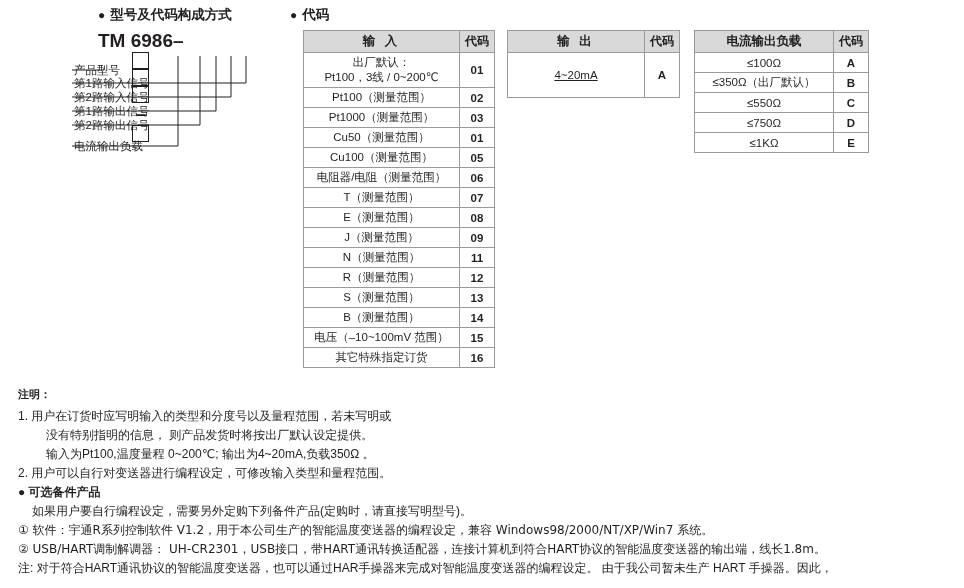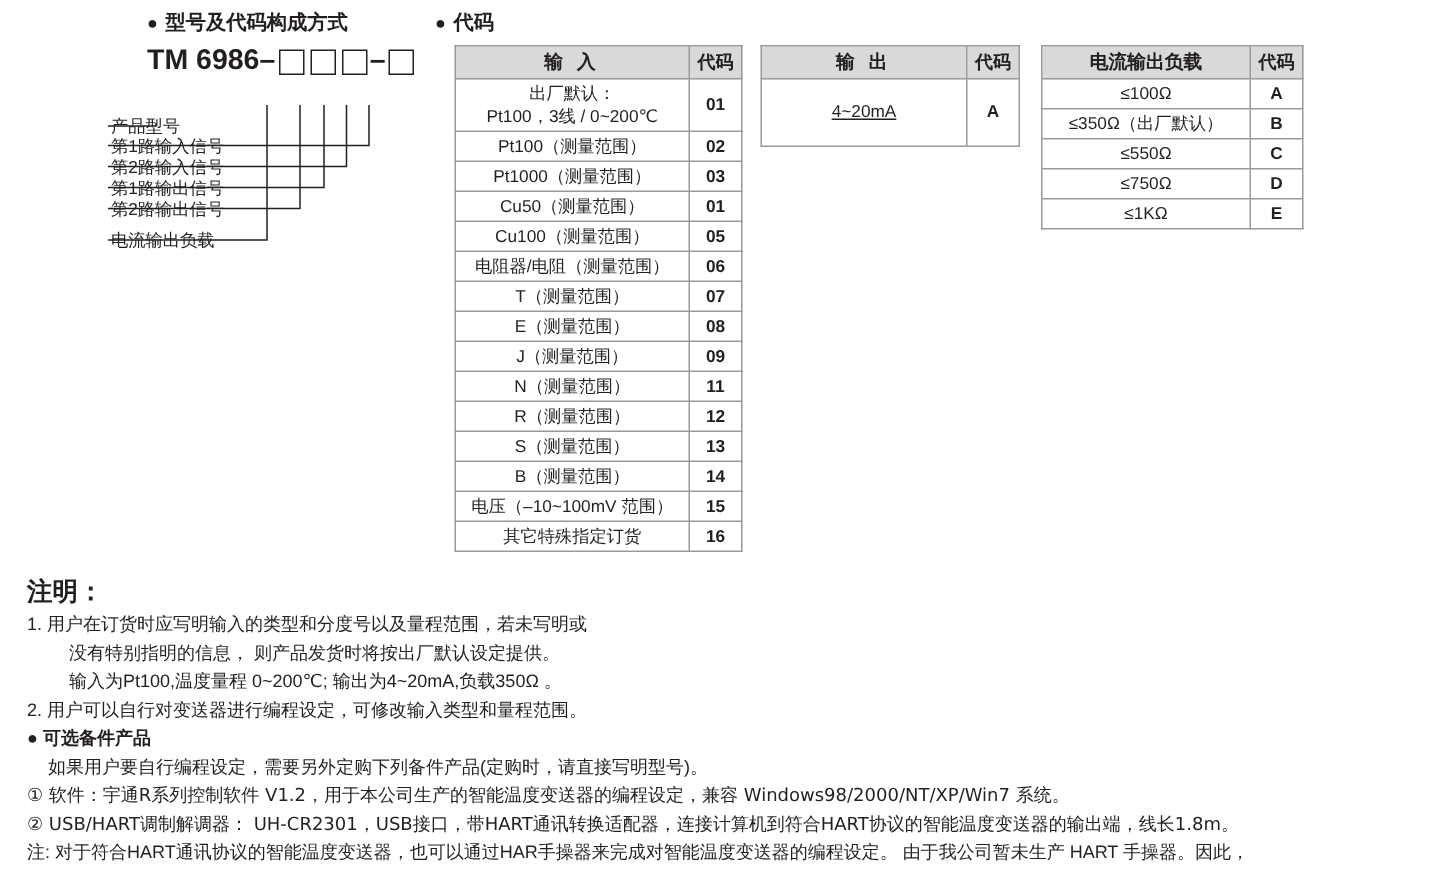--- a/index.html
+++ b/index.html
@@ -9,26 +9,26 @@
     color:#231f20;font-size:12px;position:relative;overflow:hidden;
   }
   .page{position:relative;width:964px;height:492px;}
 
   
   .hdr{position:absolute;font-size:13.5px;font-weight:bold;color:#231f20;}
   .hdr .bullet{font-size:12px;margin-right:5px;}
 
   
   .model{position:absolute;left:98px;top:30px;}
-  .model-line{font-size:19px;font-weight:bold;letter-spacing:0px;white-space:nowrap;display:flex;align-items:center;}
+  .model-line{font-size:19px;font-weight:bold;letter-spacing:0px;white-space:nowrap;display:flex;align-items:center;flex-direction:column;}
   .box{display:inline-block;width:15px;height:15px;border:1.4px solid #231f20;margin:0 2px;vertical-align:middle;}
   .dash{display:inline-block;width:10px;text-align:center;font-weight:bold;}
 
   
-  .leaders{position:absolute;left:60px;top:70px;width:260px;height:110px;}
+  .leaders{position:absolute;left:60px;top:56px;width:260px;height:110px;}
   .leaders svg{display:block;}
   .lbl{position:absolute;font-size:11.5px;white-space:nowrap;color:#231f20;}
 
   
   table.t{border-collapse:collapse;position:absolute;font-size:11.5px;}
   table.t td,table.t th{border:1px solid #9a9a9a;padding:0;text-align:center;color:#231f20;}
   .thead td{background:#d9d9d9;font-weight:bold;height:21px;font-size:12.5px;letter-spacing:3px;margin-left:36px;}
   .thead td.code{letter-spacing:0px;font-size:12px;}
   .row td{height:19px;background:#fff;}
   .row td.code{font-weight:bold;width:34px;}
@@ -40,21 +40,21 @@
   #tbl-input .wide{width:155px;}
   
   #tbl-output{left:507px;top:30px;padding-left:12px;}
   #tbl-output .wide{width:136px;}
   
   #tbl-load{left:694px;top:30px;}
   #tbl-load .wide{width:138px;}
 
   
   .notes{position:absolute;left:18px;top:385px;width:940px;font-size:12px;line-height:19px;}
-  .notes .title{font-weight:bold;font-size:17px;margin-bottom:3px;}
+  .notes .title{font-weight:bold;font-size:11px;margin-bottom:3px;}
   .notes p{margin:0;}
   .ind1{padding-left:14px;}
   .ind2{padding-left:28px;}
   .blk{margin-top:7px;}
   .bold{font-weight:bold;}
   .circnum{font-family:"DejaVu Sans",sans-serif;}
 </style>
 </head>
 <body>
 

